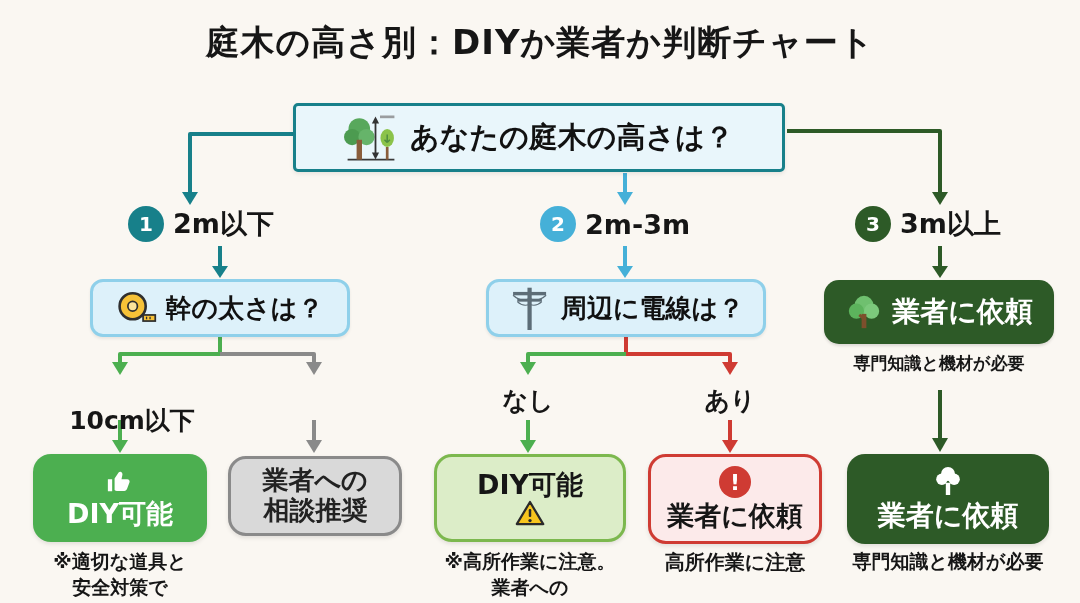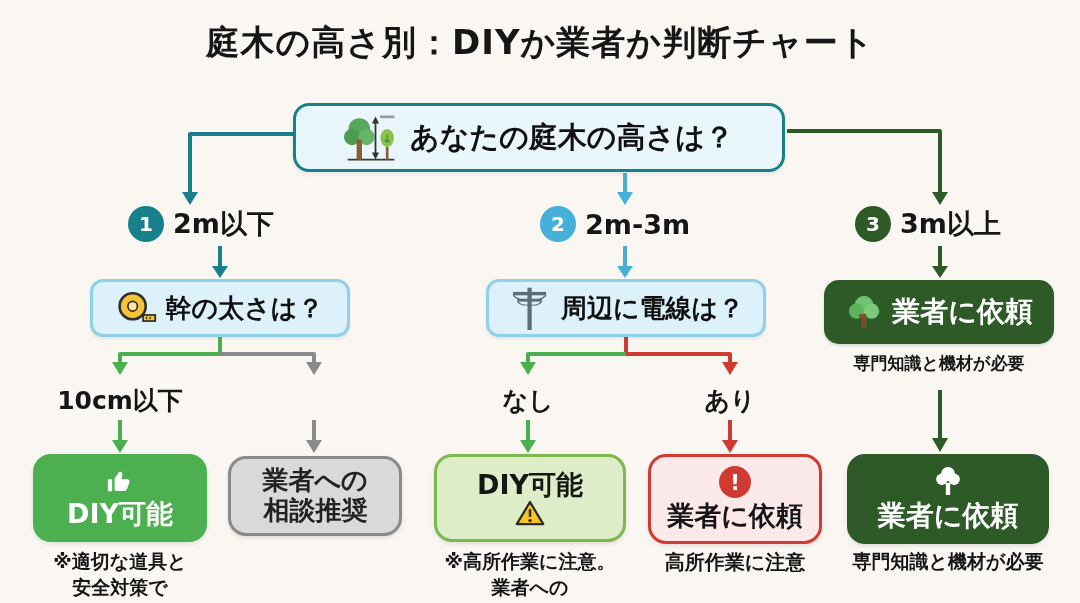--- a/index.html
+++ b/index.html
@@ -16,21 +16,21 @@
   .connectors{position:absolute;left:0;top:0;pointer-events:none;}
   .sk-teal{stroke:var(--teal);} .fl-teal{fill:var(--teal);}
   .sk-blue{stroke:var(--light-blue);} .fl-blue{fill:var(--light-blue);}
   .sk-dgreen{stroke:var(--dark-green);} .fl-dgreen{fill:var(--dark-green);}
   .sk-green{stroke:var(--green);} .fl-green{fill:var(--green);}
   .sk-gray{stroke:var(--gray);} .fl-gray{fill:var(--gray);}
   .sk-red{stroke:var(--red);} .fl-red{fill:var(--red);}
 
   .topbox{
     position:absolute;left:293px;top:103px;width:492px;height:69px;
-    background:var(--top-box-bg);border:3.5px solid var(--teal);border-radius:16px;
+    background:var(--top-box-bg);border:3.5px solid var(--teal);border-radius:5px;
     display:flex;align-items:center;justify-content:center;gap:12px;box-sizing:border-box;
     box-shadow:0 2px 4px rgba(0,0,0,.08);
   }
   .topbox .q{font-size:29px;font-weight:900;color:#111;}
 
   .branch{position:absolute;top:206px;display:flex;align-items:center;gap:9px;}
   .bnum{
     width:36px;height:36px;border-radius:50%;color:#fff;
     display:flex;align-items:center;justify-content:center;
     font-size:20px;font-weight:800;
@@ -184,21 +184,21 @@
       <circle cx="20" cy="13" r="10" fill="#6fc06f"></circle>
       <circle cx="12" cy="19" r="8" fill="#5cb35c"></circle>
       <circle cx="28" cy="19" r="8" fill="#7cc97c"></circle>
       <rect x="17.5" y="22" width="5" height="15" fill="#7d4f2c"></rect>
       <path d="M20 27 l-5 -4" stroke="#7d4f2c" stroke-width="3" fill="none"></path>
     </svg>
     <span class="q">業者に依頼</span>
   </div>
   <div class="midnote">専門知識と機材が必要</div>
 
-  <div class="ans" style="left:40px;width:160px;">10cm以下</div>
+  <div class="ans" style="left:52px;width:160px;margin-top:20px;">10cm以下</div>
   <div class="ans" style="left:468px;width:120px;">なし</div>
   <div class="ans" style="left:670px;width:120px;">あり</div>
 
   <div class="rbox r-green">
     <svg width="30" height="28" viewBox="0 0 32 30">
       <path fill="#ffffff" d="M3 13h4.6v13H3zM10.2 24.6c.7.6 1.6 1 2.5 1h7.9c1.4 0 2.6-.9 3-2.2l2.6-7c.6-1.7-.6-3.4-2.4-3.4h-6.2l1-4.8c.2-1.2-.3-2.3-1.4-2.9-1-.5-2.1-.2-2.7.7l-4.3 6.3z"></path>
     </svg>
     <div class="rlabel">DIY可能</div>
   </div>
 

